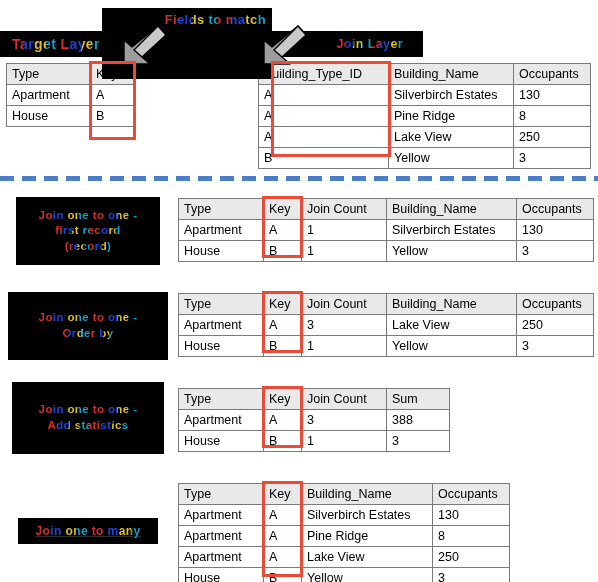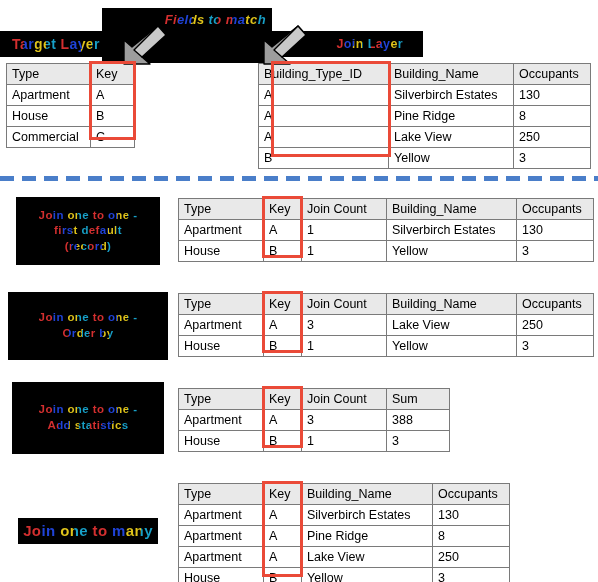--- a/index.html
+++ b/index.html
@@ -92,21 +92,21 @@
     background-size: 22px 5px;
     background-repeat: repeat-x;
   }
 
   
   .arrow { position: absolute; z-index: 5; }
 </style>
 </head>
 <body>
 
-<div class="plate" style="left:102px; top:8px; width:164px; height:52px; justify-content:flex-end; align-items:flex-start; padding:3px 6px 0 0; font-size:13px;font-style:italic;">
+<div class="plate" style="left:102px; top:8px; width:164px; height:52px; justify-content:flex-end; align-items:flex-start; padding:3px 6px 16px 0; font-size:13px;">
   <span>Fields to match</span>
 </div>
 
 <div class="plate" style="left:0px; top:31px; width:112px; height:26px; font-size:14px;">
   <span>Target Layer</span>
 </div>
 
 <div class="plate" style="left:230px; top:31px; width:173px; height:26px; justify-content:flex-end; padding-right:20px; font-size:12.5px;">
   <span>Join Layer</span>
 </div>
@@ -134,24 +134,20 @@
   </thead>
   <tbody>
     <tr>
       <td>Apartment</td>
       <td>A</td>
     </tr>
     <tr>
       <td>House</td>
       <td>B</td>
     </tr>
-    <tr>
-      <td>Commercial</td>
-      <td>C</td>
-    </tr>
   </tbody>
 </table>
 <div class="hl" style="left:89px; top:61px; width:47px; height:79px;"></div>
 
 <table class="tbl" style="left:258px; top:63px; width:332px;">
   <colgroup>
       <col style="width:130px">
       <col style="width:125px">
       <col style="width:77px">
     </colgroup>
@@ -184,21 +180,21 @@
       <td>3</td>
     </tr>
   </tbody>
 </table>
 <div class="hl" style="left:271px; top:61px; width:120px; height:96px;"></div>
 
 <div class="divider" style="top:176px;"></div>
 
 <div class="plate" style="left:16px; top:197px; width:144px; height:68px; flex-direction:column; font-size:11.5px;">
   <span>Join one to one -</span>
-  <span>first default</span>
+  <span>first record</span>
   <span>(record)</span>
 </div>
 
 <table class="tbl" style="left:178px; top:198px; width:415px;">
   <colgroup>
       <col style="width:85px">
       <col style="width:38px">
       <col style="width:85px">
       <col style="width:130px">
       <col style="width:77px">
@@ -302,21 +298,21 @@
     <tr>
       <td>House</td>
       <td>B</td>
       <td>1</td>
       <td>3</td>
     </tr>
   </tbody>
 </table>
 <div class="hl" style="left:262px; top:386px; width:41px; height:62px;"></div>
 
-<div class="plate" style="left:18px; top:518px; width:140px; height:26px; flex-direction:column; font-size:15px;">
+<div class="plate" style="left:18px; top:518px; width:140px; height:26px; flex-direction:column; font-size:12px;text-decoration:underline;">
   <span>Join one to many</span>
 </div>
 
 <table class="tbl" style="left:178px; top:483px; width:331px;">
   <colgroup>
       <col style="width:85px">
       <col style="width:38px">
       <col style="width:131px">
       <col style="width:77px">
     </colgroup>

